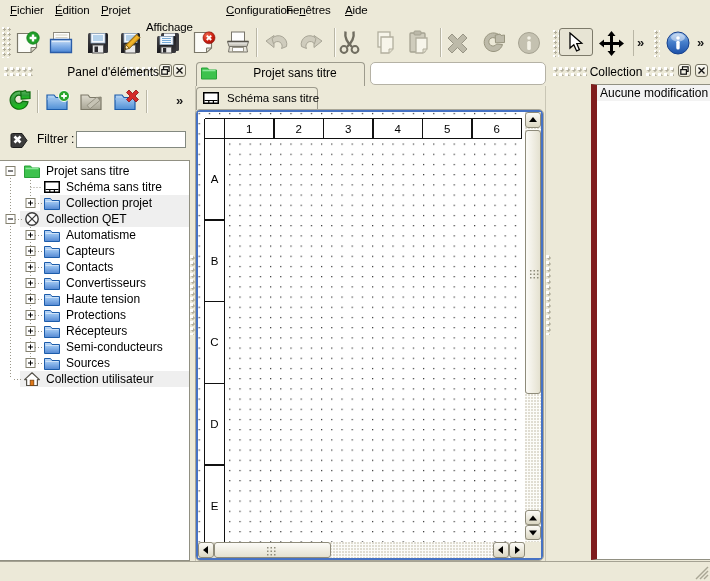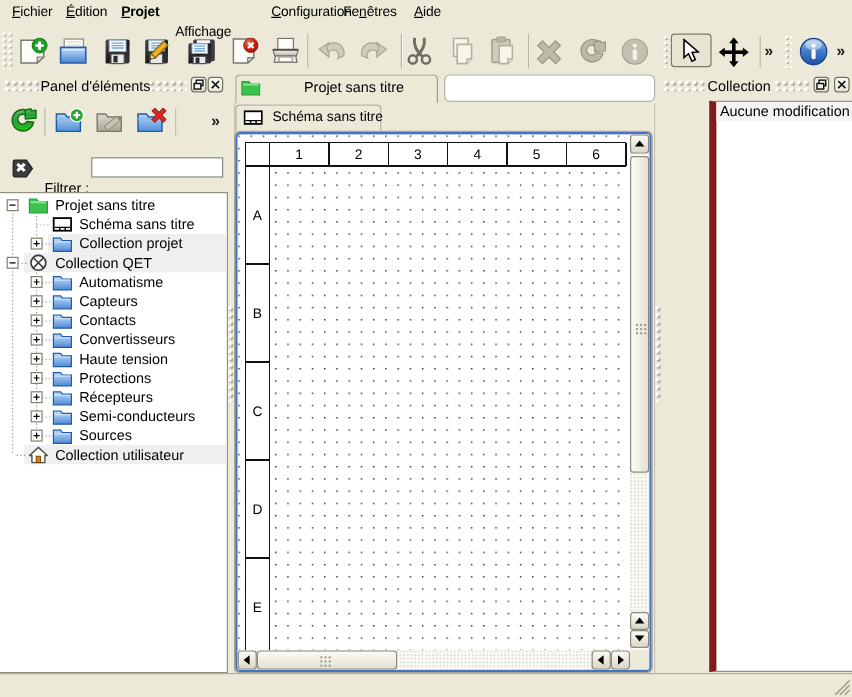--- a/index.html
+++ b/index.html
@@ -28,21 +28,21 @@
   .thumbv{position:absolute;background:linear-gradient(90deg,#fcfbf7,#e4e1d0);border:1px solid #8e8b7a;
       border-radius:3px;box-sizing:border-box;}
   .thumbh{position:absolute;background:linear-gradient(#fcfbf7,#e4e1d0);border:1px solid #8e8b7a;
       border-radius:3px;box-sizing:border-box;}
 </style>
 </head>
 <body>
 
 <div class="abs menu" style="left:10px;"><u>F</u>ichier</div>
 <div class="abs menu" style="left:55px;"><u>É</u>dition</div>
-<div class="abs menu" style="left:101px;font-weight:bold;"><u>P</u>rojet</div>
+<div class="abs menu" style="left:101px;"><u>P</u>rojet</div>
 <div class="abs menu" style="left:146px;margin-top:17px;">Afficha<u>g</u>e</div>
 <div class="abs menu" style="left:206px;margin-left:20px;"><u>C</u>onfiguration</div>
 <div class="abs menu" style="left:286px;">Fe<u>n</u>êtres</div>
 <div class="abs menu" style="left:345px;"><u>A</u>ide</div>
 
 <div class="abs vdots" style="left:2px;top:27px;width:9px;height:31px;"></div>
 
 <svg class="tbtn" style="left:16px;top:31px;" width="26" height="24" viewBox="0 0 26 24">
   <path d="M1.5 2.5 h19 v14 l-5.5 5 h-13.5 z" fill="#fcfcf8" stroke="#7b786a" stroke-width="1.2"></path>
   <path d="M20.5 16.5 l-5.5 5 v-5 z" fill="#dedbcc" stroke="#7b786a" stroke-width="1"></path>
@@ -210,21 +210,21 @@
     </defs>
   <circle cx="12" cy="12" r="11" fill="url(#gbi)" stroke="#16408c"></circle>
   <ellipse cx="12" cy="6.5" rx="7" ry="4" fill="#ffffff" opacity="0.45"></ellipse>
   <circle cx="12" cy="7" r="1.8" fill="#fff"></circle>
   <rect x="10.3" y="9.8" width="3.4" height="8.6" rx="1.5" fill="#fff"></rect>
 </svg>
 <div class="chev" style="left:697px;top:35px;">»</div>
 
 <div class="abs dots" style="left:4px;top:67px;width:29px;height:9px;"></div>
 <div class="abs dots" style="left:124px;top:67px;width:32px;height:9px;"></div>
-<div class="abs" style="left:0px;top:65px;width:159px;font-size:12px;text-align:center;">Panel d'éléments</div>
+<div class="abs" style="left:0px;top:65px;width:159px;font-size:12px;text-align:right;">Panel d'éléments</div>
 <div class="dockbtn" style="left:159px;top:64px;">
   <svg width="11" height="11" viewBox="0 0 11 11">
       <rect x="3.5" y="1.8" width="5.6" height="4.6" fill="none" stroke="#111" stroke-width="1.2"></rect>
       <rect x="1.8" y="4.6" width="5.6" height="4.6" fill="#f4f2e6" stroke="#111" stroke-width="1.2"></rect>
     </svg>
 </div>
 <div class="dockbtn" style="left:173px;top:64px;">
   <svg width="11" height="11" viewBox="0 0 11 11">
       <path d="M2.5 2.5 L8.5 8.5 M8.5 2.5 L2.5 8.5" stroke="#111" stroke-width="1.4"></path>
     </svg>
@@ -275,21 +275,21 @@
   <path d="M2 10 h20" stroke="#8cb8e8" stroke-width="1"></path>
   <path d="M13.5 3.5 L16 1 L19.5 4.5 L23 1 L25.5 3.5 L22 7 L25.5 10.5 L23 13 L19.5 9.5 L16 13 L13.5 10.5 L17 7 Z" fill="#d42a2a" stroke="#8c1212" stroke-width="0.8"></path>
 </svg>
 <div class="sep" style="left:146px;top:90px;height:23px;"></div>
 <div class="chev" style="left:176px;top:93px;">»</div>
 
 <svg class="tbtn" style="left:10px;top:131px;" width="19" height="19" viewBox="0 0 19 19">
   <path d="M2.5 2.5 h9.5 l5 7 -5 7 h-9.5 q-1.5 0 -1.5 -1.5 v-11 q0 -1.5 1.5 -1.5 z" fill="#3c3c3c" stroke="#1c1c1c"></path>
   <path d="M4.5 5.5 l6 6 M10.5 5.5 l-6 6" stroke="#fff" stroke-width="2.6"></path>
 </svg>
-<div class="abs" style="left:37px;top:150px;font-size:12px;text-decoration:underline;">Filtrer :</div>
+<div class="abs" style="left:37px;top:132px;font-size:12px;">Filtrer :</div>
 <div class="abs" style="left:76px;top:131px;width:110px;height:17px;background:#fff;border:1px solid #838980;box-sizing:border-box;"></div>
 
 <div class="abs" style="left:0px;top:160px;width:190px;height:401px;background:#fff;border-top:1px solid #919082;border-right:1px solid #919082;border-bottom:1px solid #919082;box-sizing:border-box;"></div>
 <svg class="abs" style="left:0px;top:161px;" width="189" height="399" viewBox="0 0 189 399">
   <g font-size="12" font-family="Liberation Sans,sans-serif" fill="#000">
 
   <rect x="40" y="34" width="149" height="16" fill="#efefef"></rect>
   <rect x="20" y="50" width="169" height="16" fill="#efefef"></rect>
   <rect x="20" y="210" width="169" height="16" fill="#efefef"></rect>
 

